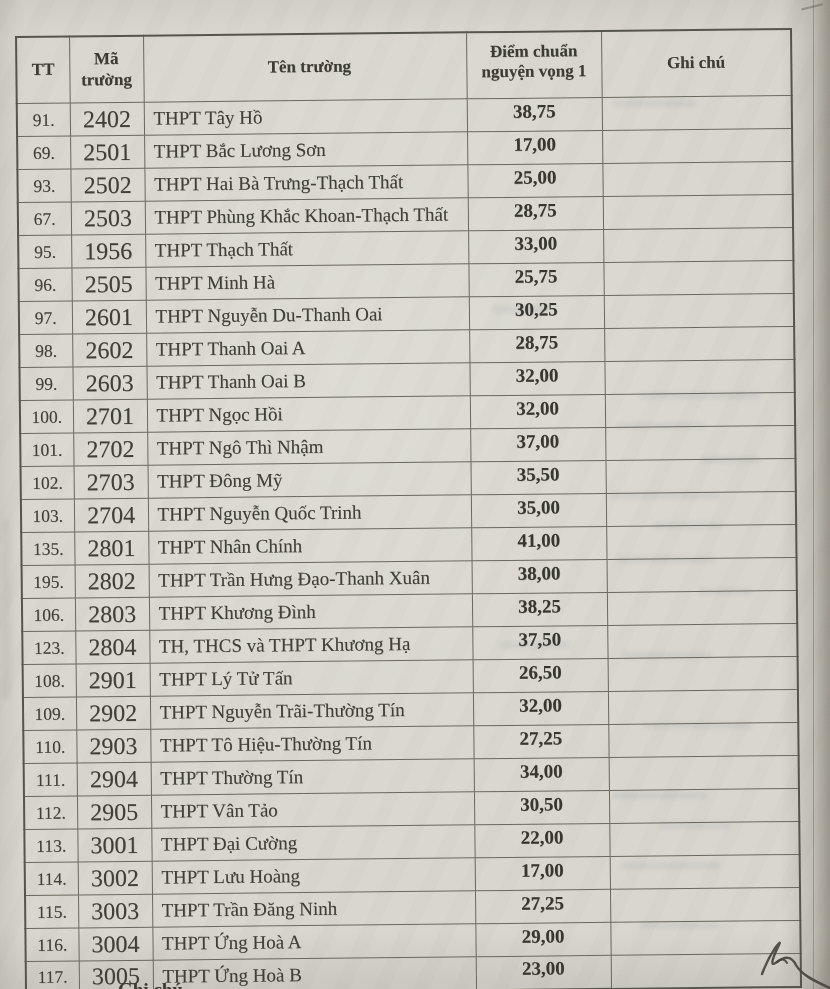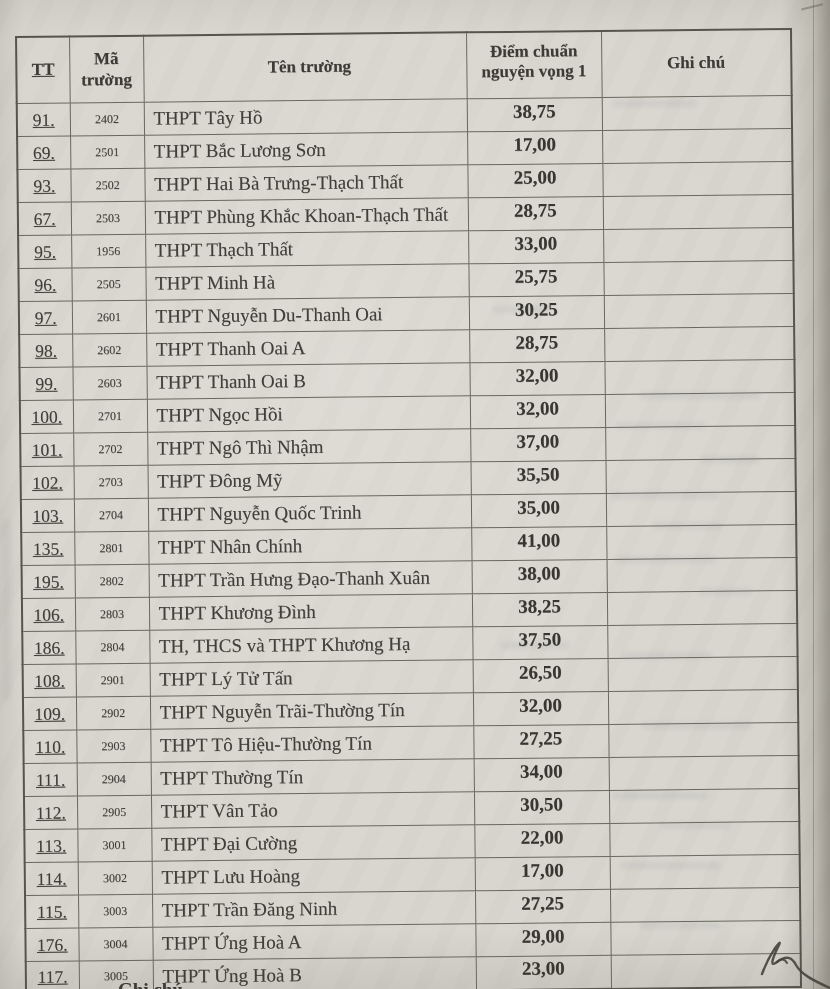--- a/index.html
+++ b/index.html
@@ -38,22 +38,22 @@
   }
   .sheet-table td,.sheet-table th{
     border:1.5px solid #6a685f;
     padding:0;overflow:hidden;white-space:nowrap;
   }
   .sheet-table thead th{
     height:58px;font-weight:bold;font-size:17px;line-height:1.2;
     text-align:center;vertical-align:middle;white-space:pre-line;color:#3d3b35;
   }
   .sheet-table tbody tr{height:33px;}
-  .c-tt{width:53px;text-align:center;font-size:17.5px;vertical-align:middle;text-decoration:underline;}
-  .c-code{width:74px;text-align:center;font-size:12px;vertical-align:middle;}
+  .c-tt{width:53px;text-align:center;font-size:17.5px;vertical-align:middle;}
+  .c-code{width:74px;text-align:center;font-size:24px;vertical-align:middle;}
   .c-name{width:323px;text-align:left;font-size:19px;vertical-align:middle;padding-left:9px !important;}
   .c-score{width:135px;text-align:center;font-size:19px;font-weight:bold;vertical-align:middle;padding-bottom:7px !important;color:#383630;}
   .c-note{width:190px;}
   .footnote{
     position:absolute;left:118px;top:979px;
     font-size:19px;font-weight:bold;color:#3d3b35;
     text-shadow:0.3px 0.3px 0.6px rgba(64,61,54,0.35);
   }
   .pen-mark{position:absolute;left:752px;top:928px;width:78px;height:61px;}
   
@@ -233,21 +233,21 @@
     <td class="c-note"></td>
   </tr>
         <tr>
     <td class="c-tt">106.</td>
     <td class="c-code">2803</td>
     <td class="c-name">THPT Khương Đình</td>
     <td class="c-score">38,25</td>
     <td class="c-note"></td>
   </tr>
         <tr>
-    <td class="c-tt">186.</td>
+    <td class="c-tt">123.</td>
     <td class="c-code">2804</td>
     <td class="c-name">TH, THCS và THPT Khương Hạ</td>
     <td class="c-score">37,50</td>
     <td class="c-note"></td>
   </tr>
         <tr>
     <td class="c-tt">108.</td>
     <td class="c-code">2901</td>
     <td class="c-name">THPT Lý Tử Tấn</td>
     <td class="c-score">26,50</td>
@@ -296,21 +296,21 @@
     <td class="c-note"></td>
   </tr>
         <tr>
     <td class="c-tt">115.</td>
     <td class="c-code">3003</td>
     <td class="c-name">THPT Trần Đăng Ninh</td>
     <td class="c-score">27,25</td>
     <td class="c-note"></td>
   </tr>
         <tr>
-    <td class="c-tt">176.</td>
+    <td class="c-tt">116.</td>
     <td class="c-code">3004</td>
     <td class="c-name">THPT Ứng Hoà A</td>
     <td class="c-score">29,00</td>
     <td class="c-note"></td>
   </tr>
         <tr>
     <td class="c-tt">117.</td>
     <td class="c-code">3005</td>
     <td class="c-name">THPT Ứng Hoà B</td>
     <td class="c-score">23,00</td>

